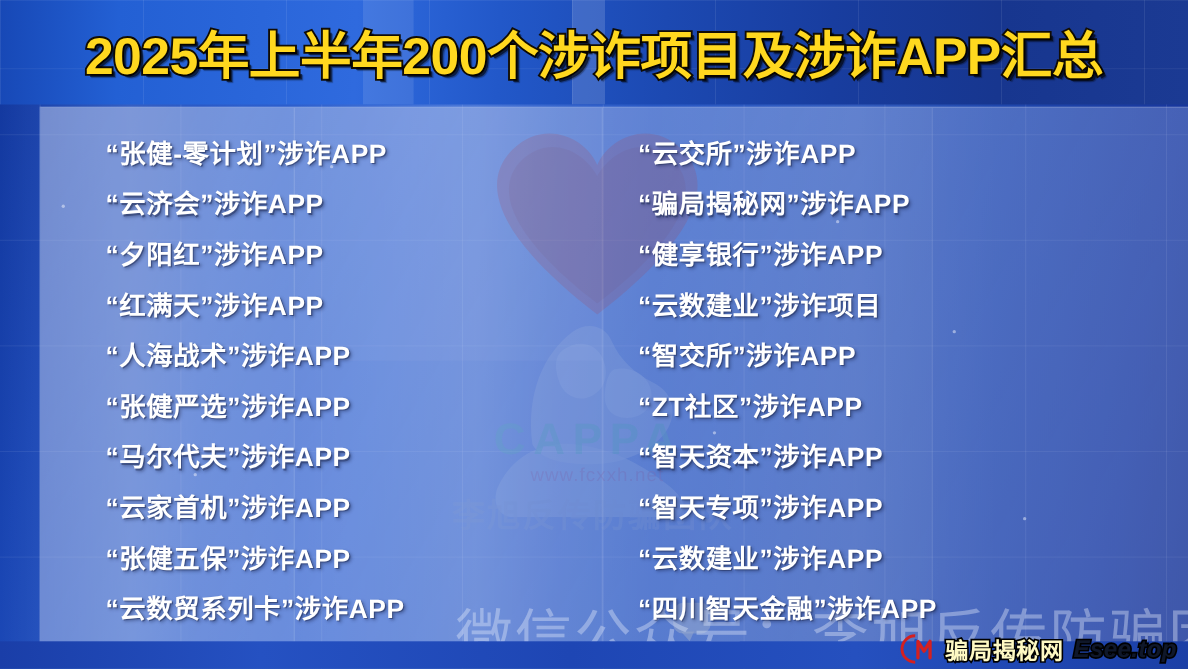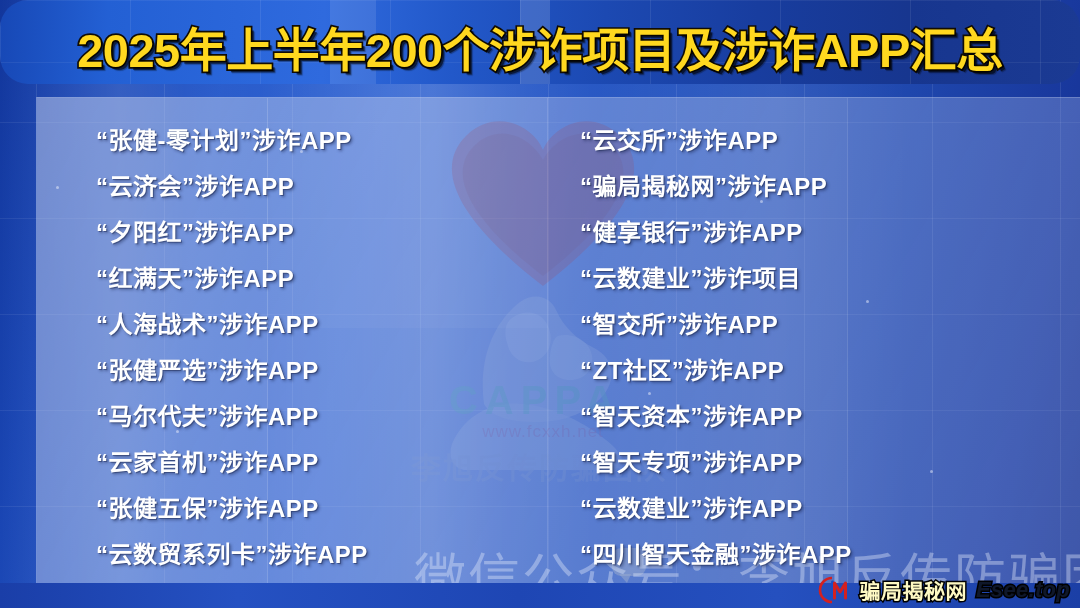--- a/index.html
+++ b/index.html
@@ -67,34 +67,33 @@
     border-radius: 50%;
     background: rgba(255,255,255,0.55);
     filter: blur(0.4px);
   }
 
   
   .banner {
     position: absolute;
     left: 0; top: 0;
     width: 1080px;
-    height: 84px;
+    height: 95px;
     background:
       linear-gradient(92deg,
         #1748b6 0%,
         #2360d4 10%,
         #2a66da 22%,
         #2f6ade 30%,
         #2258c9 42%,
         #1c49b2 56%,
         #183d9f 70%,
         #17368f 84%,
         #1b3a93 100%);
     overflow: hidden;
-    border-radius: 28px;
   }
   .banner-stripe {
     position: absolute;
     top: 0; bottom: 0;
     background: rgba(255,255,255,0.10);
   }
   .banner-grid {
     position: absolute;
     inset: 0;
     background-image:

